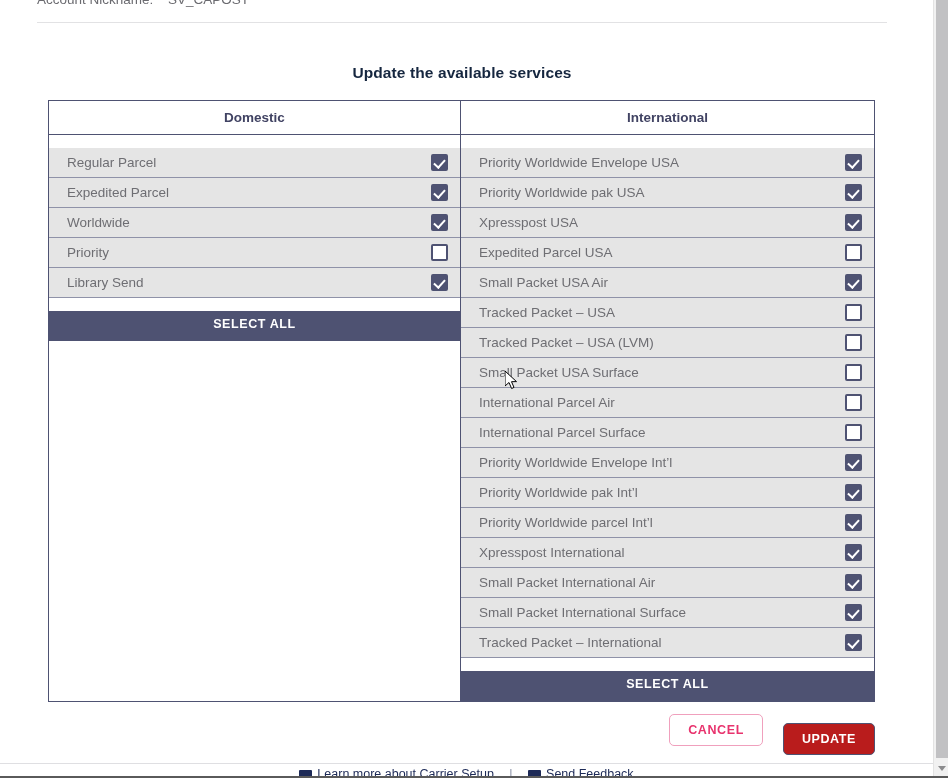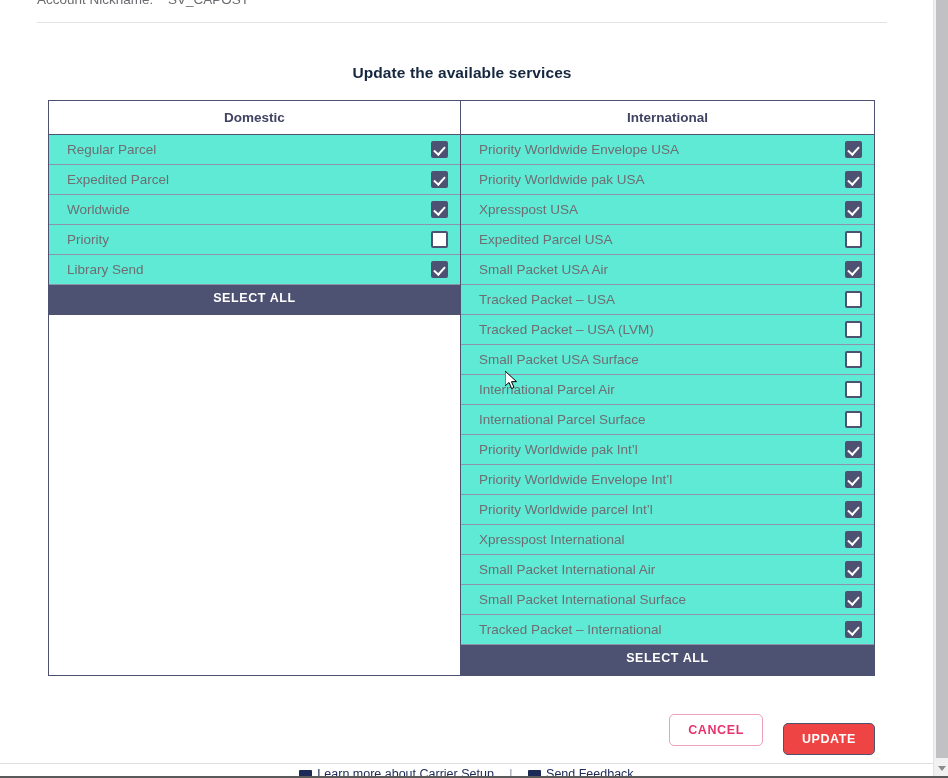--- a/index.html
+++ b/index.html
@@ -71,20 +71,21 @@
     border: 1px solid #4e5272;
     box-sizing: border-box;
     display: flex;
     align-items: stretch;
     background: #ffffff;
   }
   .col {
     box-sizing: border-box;
     display: flex;
     flex-direction: column;
+    gap: 13px;
   }
   .col-domestic {
     width: 413px;
     border-right: 1px solid #4e5272;
   }
   .col-international {
     width: 414px;
   }
   .col-header {
     height: 34px;
@@ -101,21 +102,21 @@
     display: flex;
     flex-direction: column;
   }
   .srv-row {
     height: 30px;
     box-sizing: border-box;
     border-bottom: 1px solid #8f92a8;
     display: flex;
     align-items: center;
     padding: 0 12px 0 18px;
-    background: #5eead4;
+    background: #e5e5e5;
   }
   .srv-label {
     flex: 1 1 auto;
     font-size: 13.5px;
     color: #6e6e73;
     white-space: nowrap;
     overflow: hidden;
   }
   
   .cb {
@@ -184,21 +185,21 @@
     cursor: pointer;
     padding: 0 18px;
   }
   .btn-cancel {
     background: #ffffff;
     color: #e8336d;
     border: 1.4px solid #f0a0bd;
     min-width: 78px;
   }
   .btn-update {
-    background: #ef4444;
+    background: #b91c1c;
     color: #ffffff;
     border: 1.4px solid #4e5272;
     min-width: 78px;
     margin-top: 18px;
   }
 
   
   .footer-strip {
     position: absolute;
     left: 0; top: 763px;
@@ -361,25 +362,25 @@
           </div>
           <div class="srv-row">
             <span class="srv-label">International Parcel Air</span>
             <span class="cb off"></span>
           </div>
           <div class="srv-row">
             <span class="srv-label">International Parcel Surface</span>
             <span class="cb off"></span>
           </div>
           <div class="srv-row">
+            <span class="srv-label">Priority Worldwide Envelope Int’l</span>
+            <span class="cb on"></span>
+          </div>
+          <div class="srv-row">
             <span class="srv-label">Priority Worldwide pak Int’l</span>
-            <span class="cb on"></span>
-          </div>
-          <div class="srv-row">
-            <span class="srv-label">Priority Worldwide Envelope Int’l</span>
             <span class="cb on"></span>
           </div>
           <div class="srv-row">
             <span class="srv-label">Priority Worldwide parcel Int’l</span>
             <span class="cb on"></span>
           </div>
           <div class="srv-row">
             <span class="srv-label">Xpresspost International</span>
             <span class="cb on"></span>
           </div>

